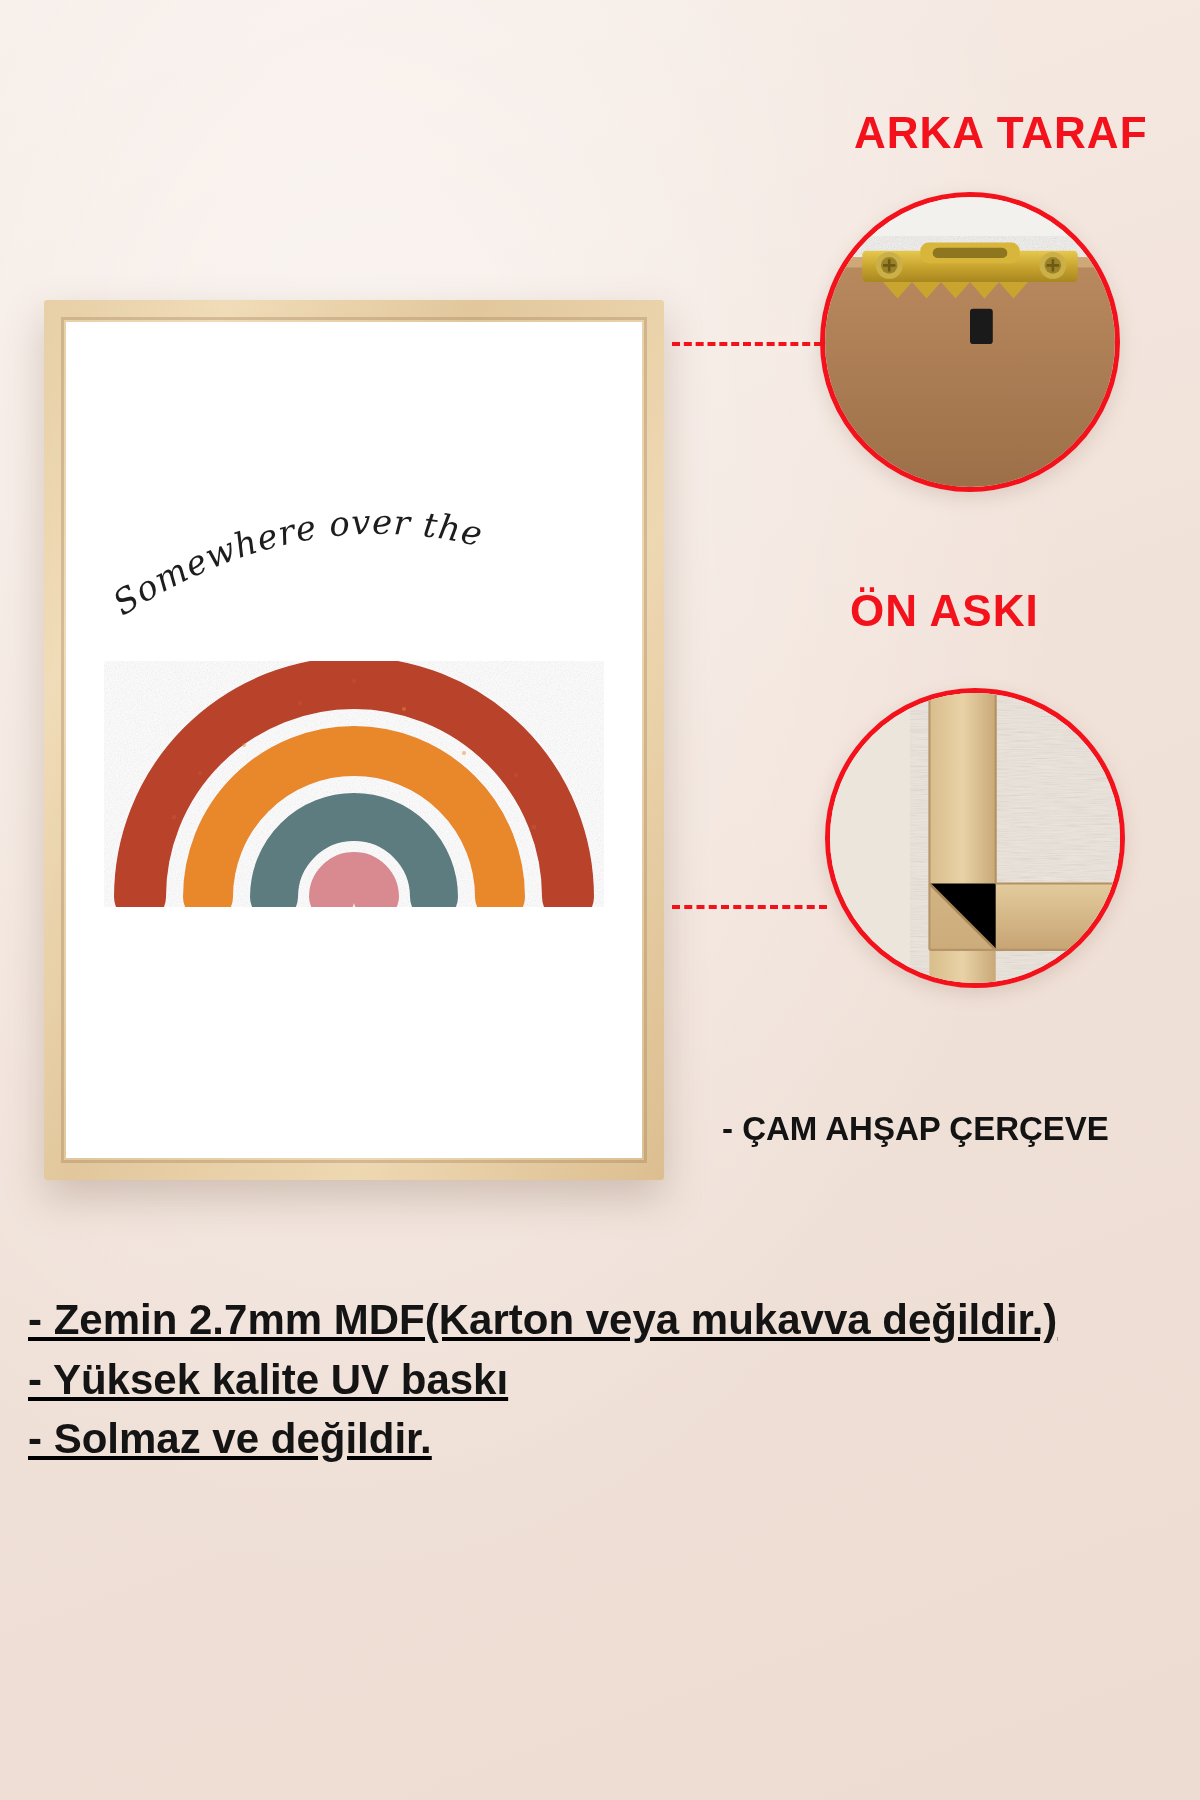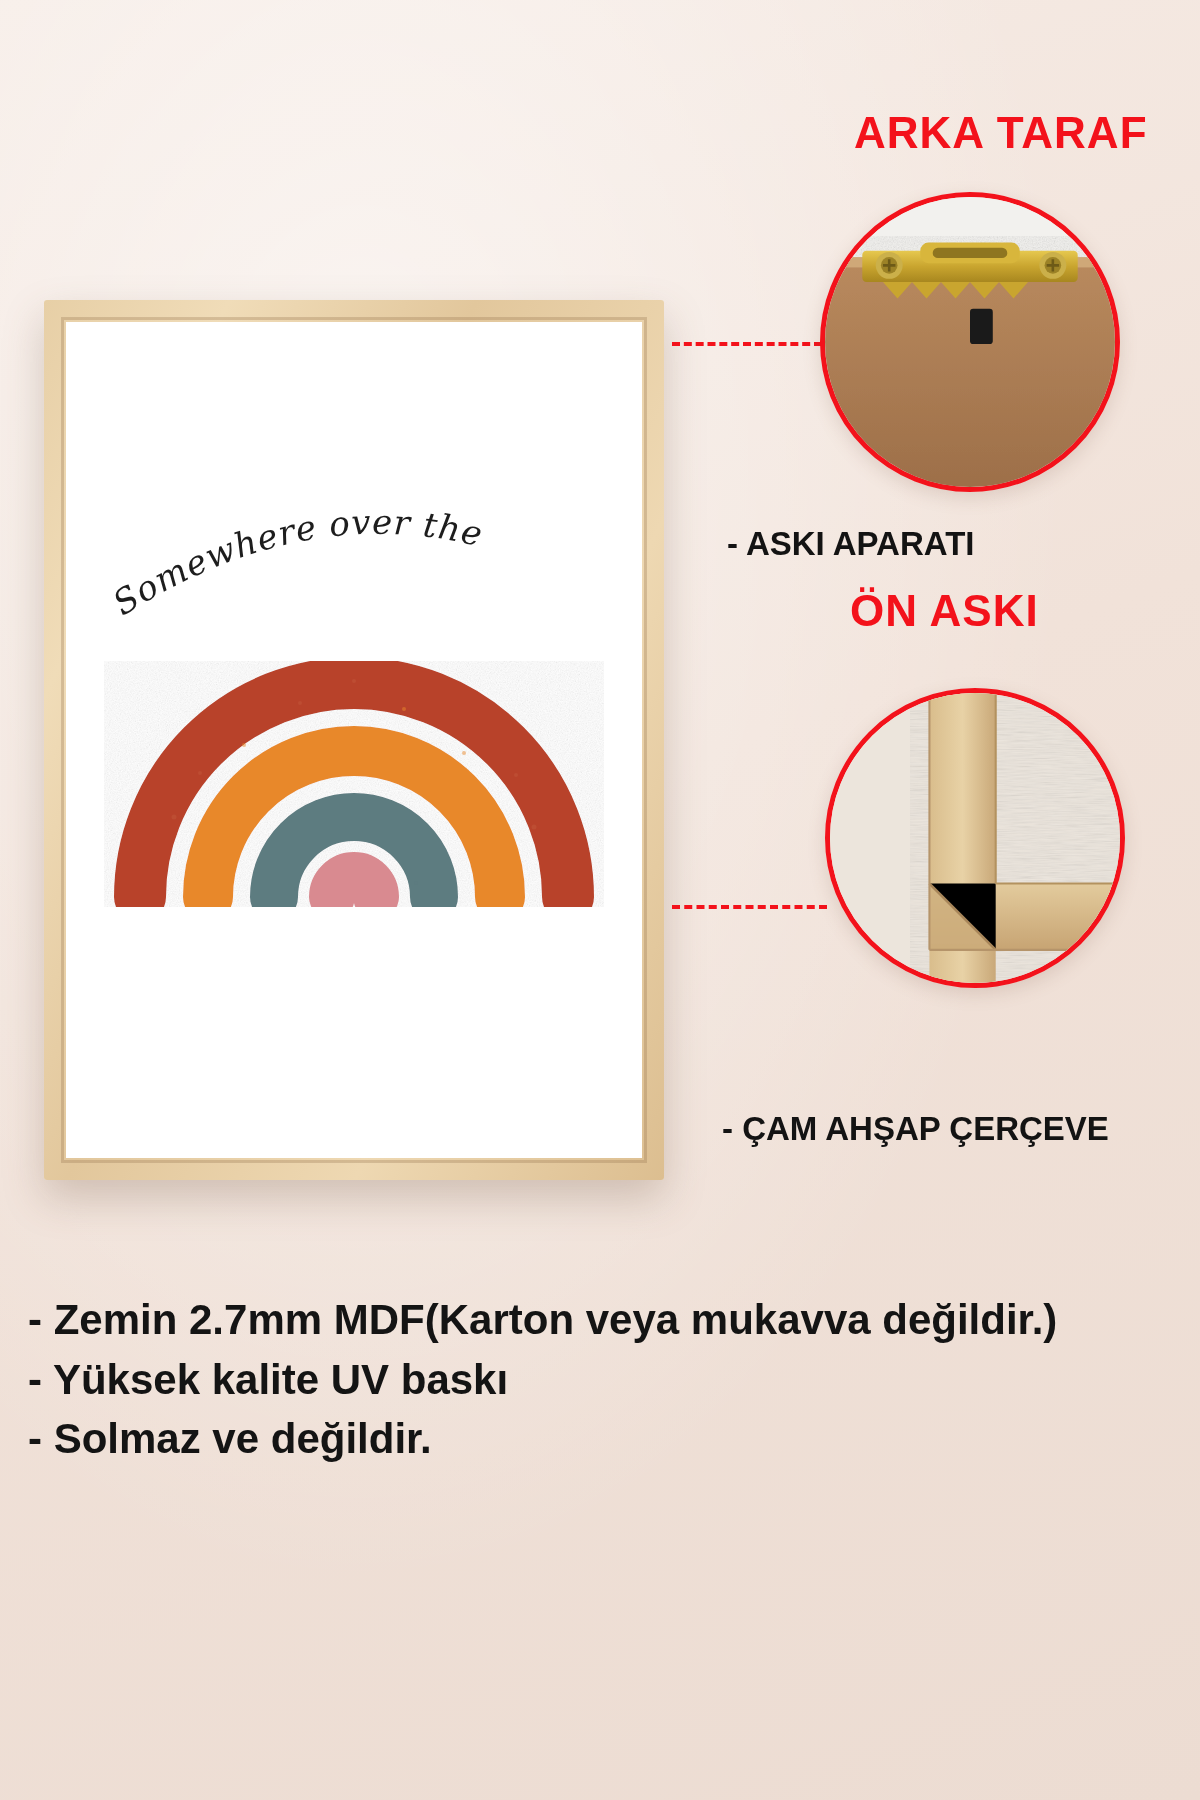--- a/index.html
+++ b/index.html
@@ -133,20 +133,21 @@
   }
   #dash-back { left: 672px; top: 342px; width: 150px; }
   #dash-front { left: 672px; top: 905px; width: 155px; }
 
   
   .bullets {
     position: absolute;
     left: 28px;
     top: 1290px;
     width: 1150px;
+    text-decoration: underline;
   }
   .bullet {
     color: #141414;
     font-weight: bold;
     font-size: 42px;
     line-height: 1.42;
     white-space: nowrap;
   }
 </style>
 </head>
@@ -244,21 +245,20 @@
         <circle cx="62" cy="66" r="8" fill="#9c8226"></circle>
         <path d="M 56,66 h 12 M 62,60 v 12" stroke="#6d5a17" stroke-width="2.5"></path>
         <circle cx="220" cy="66" r="13" fill="#cbb04a"></circle>
         <circle cx="220" cy="66" r="8" fill="#9c8226"></circle>
         <path d="M 214,66 h 12 M 220,60 v 12" stroke="#6d5a17" stroke-width="2.5"></path>
       </g>
       <rect x="140" y="108" width="22" height="34" rx="3" fill="#1a1a1a"></rect>
     </svg>
   </div>
 
-  <div class="callout-label" id="label-hanger">- ASKI APARATI</div>
 
   <div class="callout-title" id="title-front">ÖN ASKI</div>
 
   <div class="dash-line" id="dash-front"></div>
 
   <div class="bubble" id="bubble-front">
     <svg width="100%" height="100%" viewBox="0 0 280 280" preserveAspectRatio="xMidYMid slice">
       <defs>
         <linearGradient id="woodA" x1="0" y1="0" x2="1" y2="0">
           <stop offset="0" stop-color="#d9bd8c"></stop>

